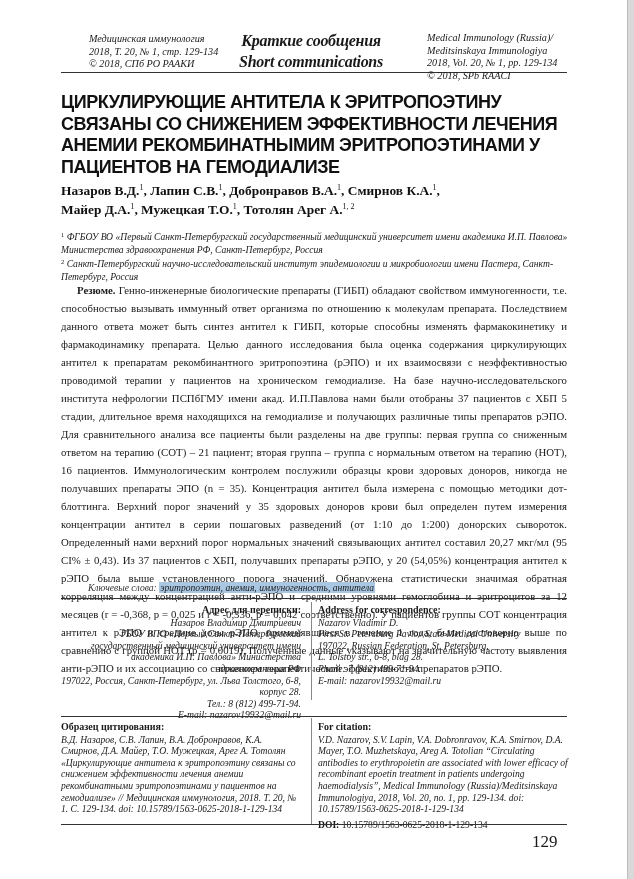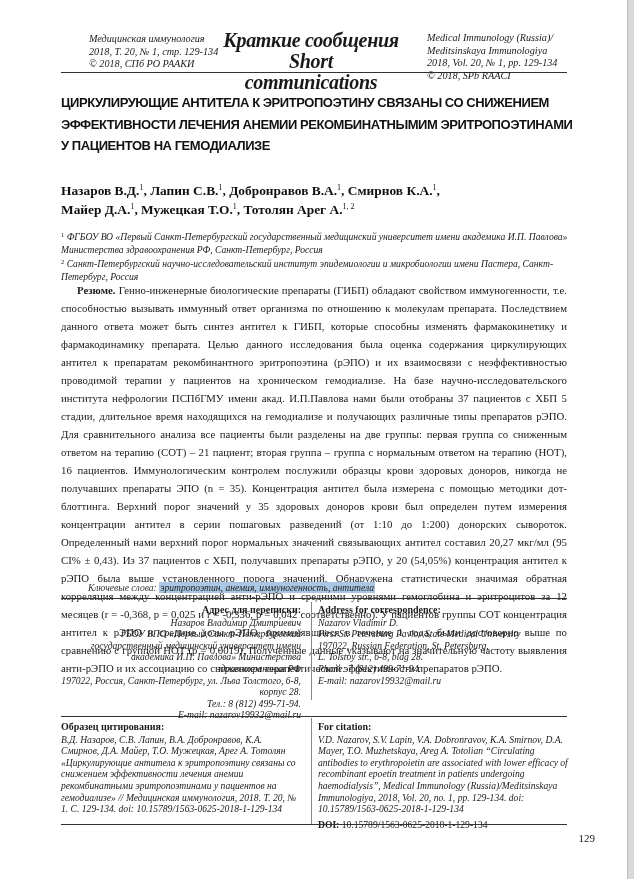--- a/index.html
+++ b/index.html
@@ -2,24 +2,24 @@
 <html><head>
 <meta charset="utf-8">
 <style>
   html, body { margin: 0; padding: 0; background: #ffffff; }
   body { width: 634px; height: 879px; position: relative; overflow: hidden; font-family: "Liberation Serif", serif; color: #1a1a1a; }
   .page { position: absolute; left: 0; top: 0; width: 628px; height: 879px; background: #fff; }
   .right-edge { position: absolute; right: 0; top: 0; width: 6px; height: 879px; background: #d9d9d9; border-left: 1px solid #bdbdbd; }
 
   .header { position: absolute; left: 61px; top: 19px; width: 506px; height: 53px; border-bottom: 1.2px solid #333; }
   .hdr-left { position: absolute; left: 0; top: 14px; font-style: italic; font-size: 10.2px; line-height: 12.5px; margin-left: 28px; }
-  .hdr-center { position: absolute; left: 160px; top: 11px; width: 180px; text-align: center; font-style: italic; font-weight: bold; font-size: 20px; line-height: 21px; letter-spacing: -0.3px; }
+  .hdr-center { position: absolute; left: 160px; top: 11px; width: 180px; text-align: center; font-style: italic; font-weight: bold; font-size: 16px; line-height: 21px; letter-spacing: -0.3px; }
   .hdr-right { position: absolute; left: 366px; top: 13px; font-style: italic; font-size: 10.2px; line-height: 12.5px; }
 
-  .title { position: absolute; left: 61px; top: 92px; width: 520px; font-family: "Liberation Sans", sans-serif; font-weight: bold; font-size: 13px; line-height: 21.5px; letter-spacing: -0.45px; color: #111; }
+  .title { position: absolute; left: 61px; top: 92px; width: 520px; font-family: "Liberation Sans", sans-serif; font-weight: bold; font-size: 18px; line-height: 21.5px; letter-spacing: -0.45px; color: #111; }
   .authors { position: absolute; left: 61px; top: 181px; width: 520px; font-weight: bold; font-size: 13.4px; line-height: 19px; color: #111; }
   .authors sup { font-size: 8px; font-weight: normal; vertical-align: 5px; line-height: 0; }
 
   .affils { position: absolute; left: 61px; top: 230px; width: 520px; font-style: italic; font-size: 9.6px; line-height: 13.4px; }
   .affils sup { font-size: 6.5px; vertical-align: 3px; line-height: 0; font-style: normal; }
 
   .abstract { position: absolute; left: 61px; top: 281px; width: 506px; font-size: 10.8px; line-height: 18px; text-align: justify; text-indent: 16px; }
   .abstract .lead { font-weight: bold; }
 
   .keywords { position: absolute; left: 61px; top: 582px; width: 506px; font-style: italic; font-size: 9.6px; line-height: 12px; }
@@ -32,21 +32,21 @@
   .col .head { font-weight: bold; font-size: 10px; margin-bottom: 1px; }
   .col .body { font-style: italic; white-space: pre-line; }
   .col-left { left: 61px; width: 240px; }
   .col-right { left: 318px; width: 252px; }
   .vdiv { position: absolute; left: 311px; width: 0; border-left: 1px solid #888; }
 
   .copyright { font-style: italic; margin-top: 4px; }
   .doi { margin-top: 4px; font-style: normal; }
   .doi b { font-weight: bold; }
 
-  .page-num { position: absolute; left: 575px; top: 832px; width: 20px; text-align: right; font-size: 11px; }
+  .page-num { position: absolute; left: 532px; top: 832px; width: 20px; text-align: right; font-size: 17px; }
 </style>
 </head>
 <body>
 
 <div class="page">
 
   <div class="header">
     <div class="hdr-left">
       <div>Медицинская иммунология</div>
       <div>2018, Т. 20, № 1, стр. 129-134</div>

